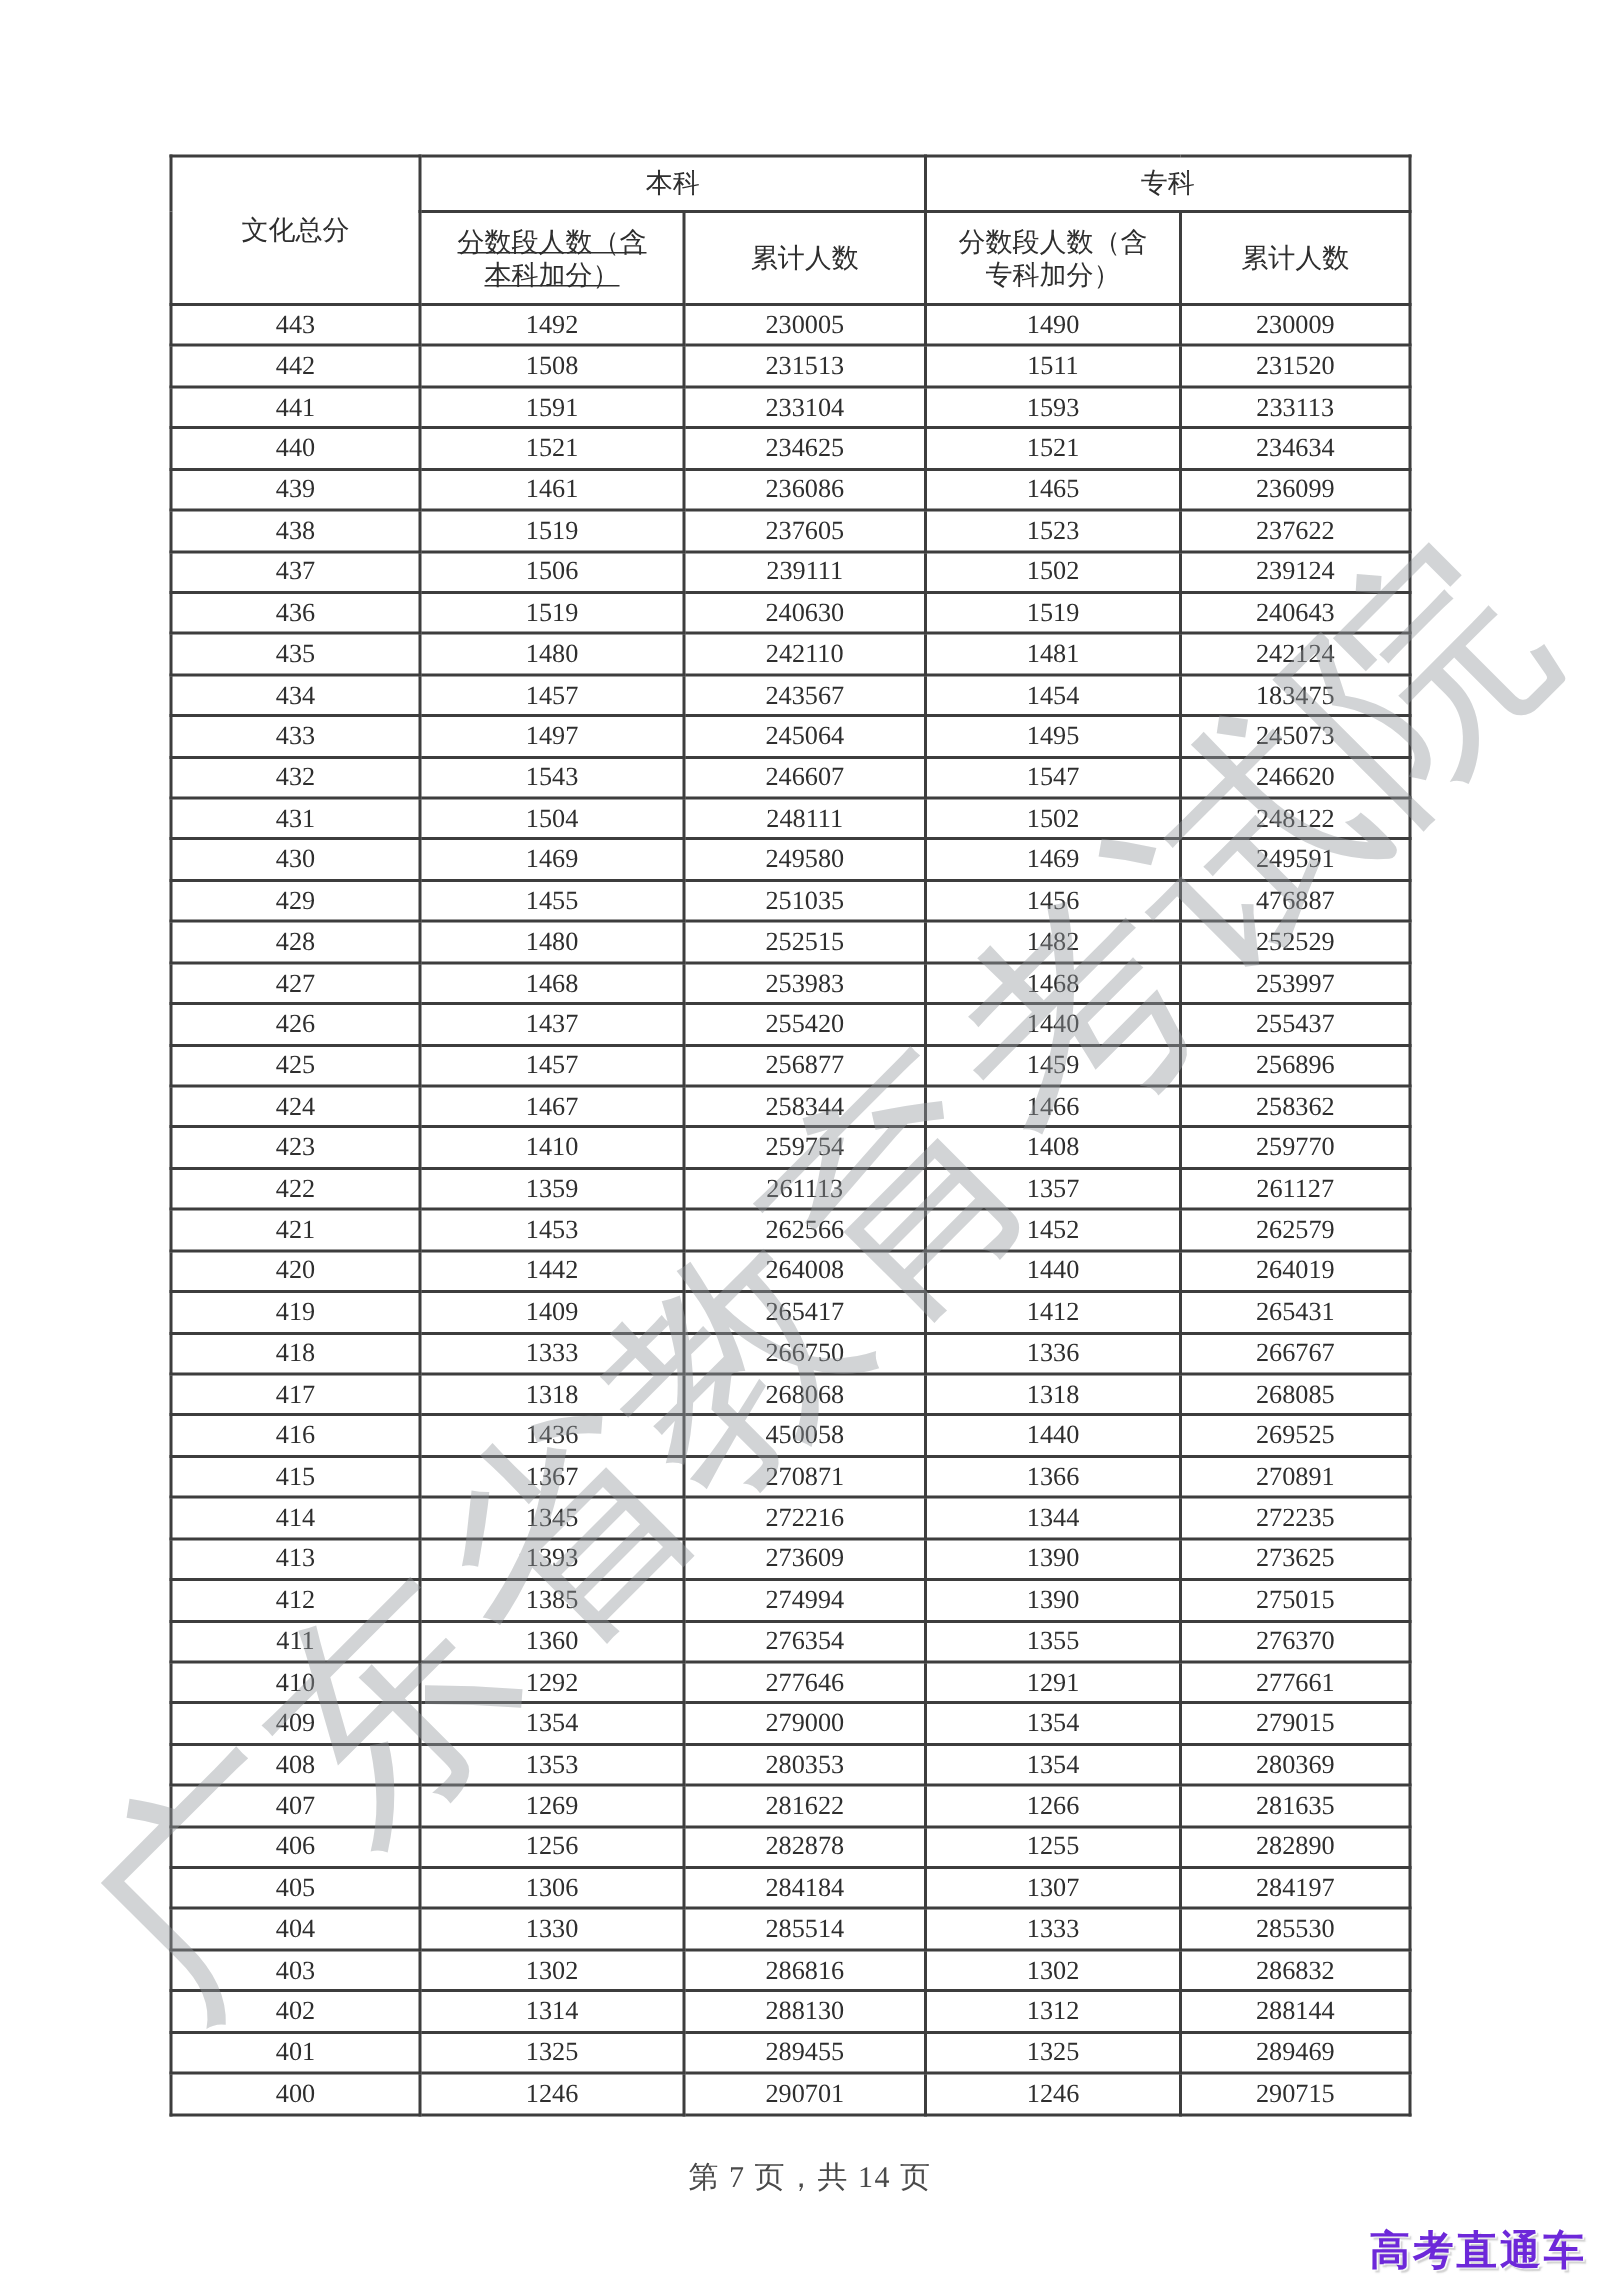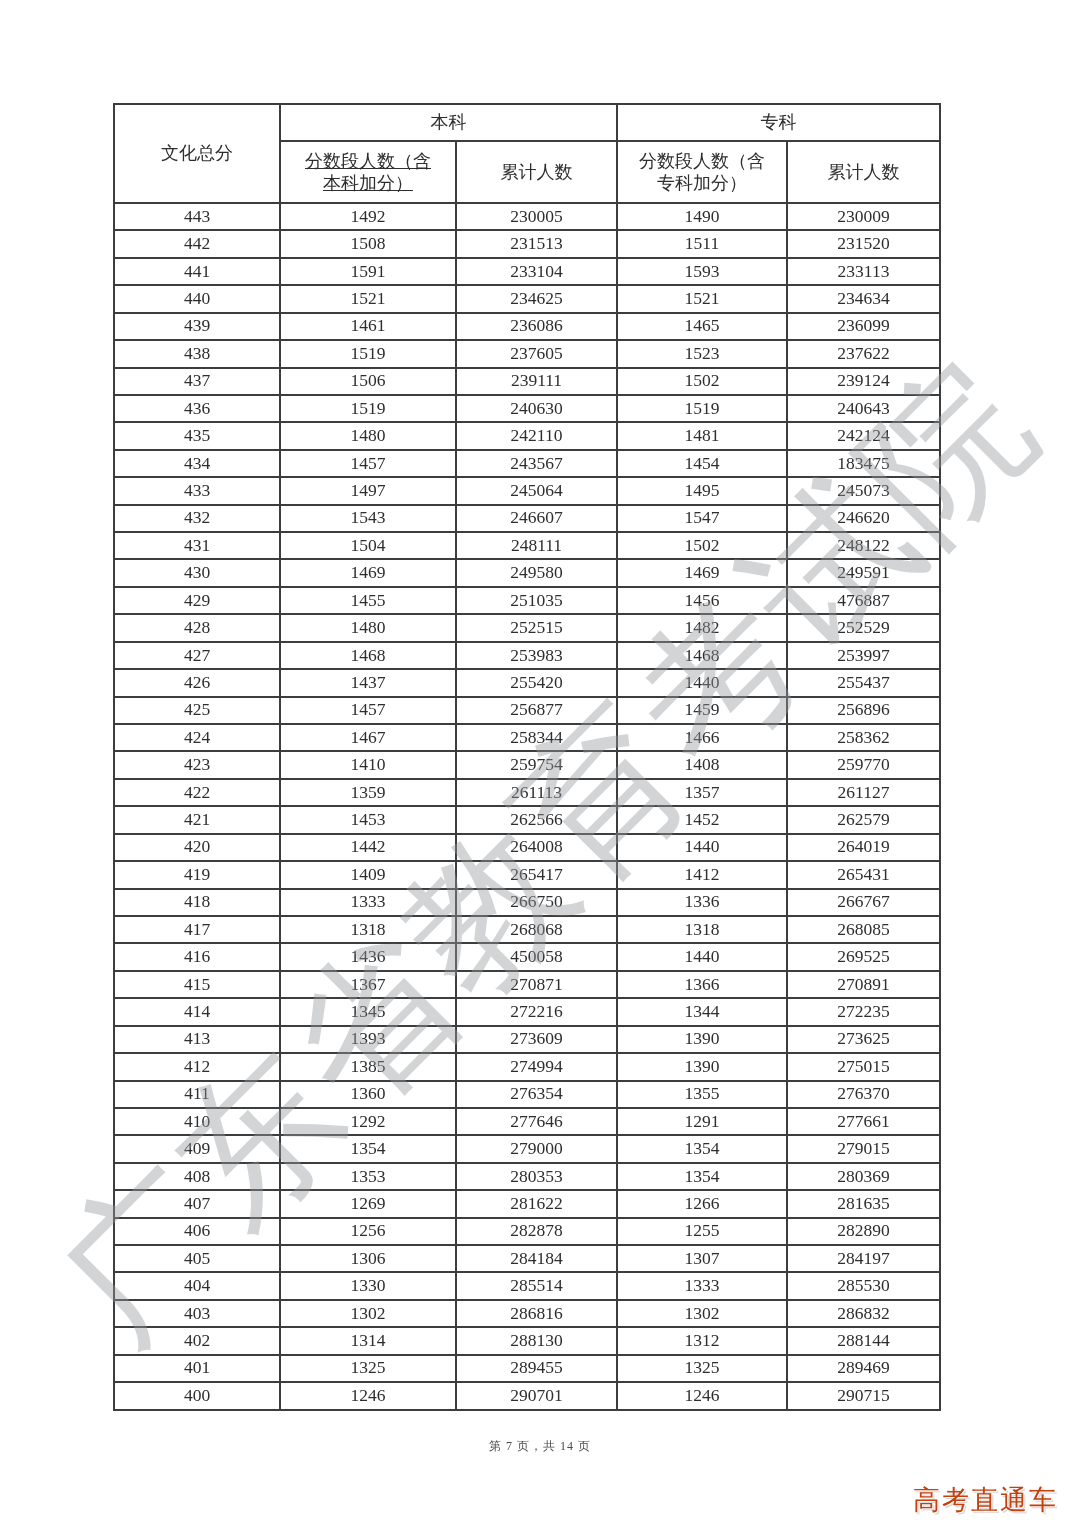--- a/index.html
+++ b/index.html
@@ -34,29 +34,29 @@
     position: absolute; left: 14px; top: 1235px;
     transform: rotate(-45deg); transform-origin: 0 0;
     font-size: 158px; letter-spacing: 4px; white-space: nowrap;
     color: rgba(148, 153, 158, 0.42);
     font-family: "DejaVu Serif", "Liberation Serif", serif;
     pointer-events: none; z-index: 3;
   }
 
   .footer {
     position: absolute; left: 0; top: 1438px; width: 1080px;
-    text-align: center; font-size: 12px; color: #4a4a4a;
+    text-align: center; font-size: 20px; color: #4a4a4a;
     letter-spacing: 1px; z-index: 1;
     font-family: "Liberation Serif", "DejaVu Serif", serif;
   }
 
   .brand {
     position: absolute; right: 22px; top: 1482px;
-    font-size: 27px; font-weight: normal; letter-spacing: 2px;
-    color: #c2410c;
+    font-size: 27px; font-weight: bold; letter-spacing: 2px;
+    color: #6d28d9;
     text-shadow: 1px 1px 0 rgba(255,255,255,0.85), 2px 2px 1px rgba(120,120,120,0.35);
     font-family: "Liberation Sans", "DejaVu Sans", sans-serif;
     z-index: 2;
   }
 </style>
 </head>
 <body>
 
 <div class="page">
 

